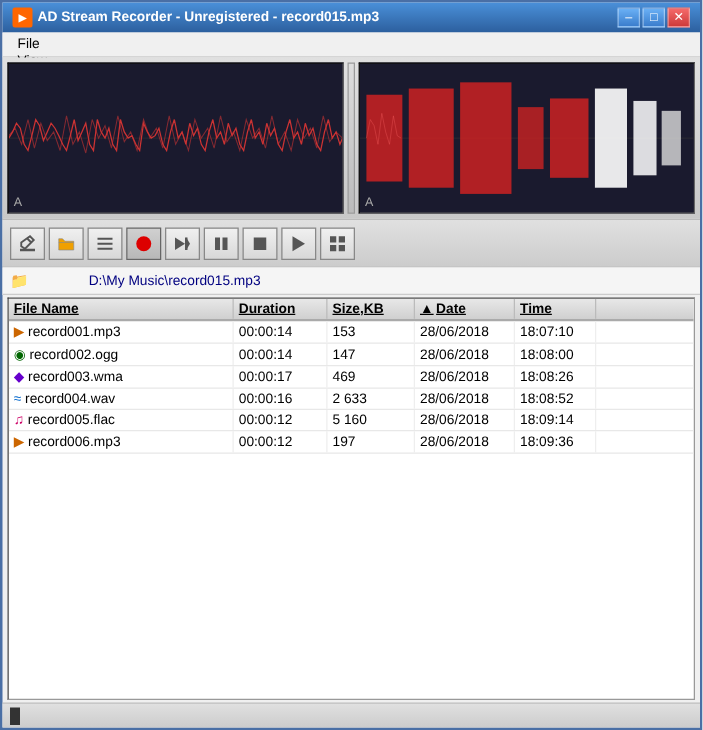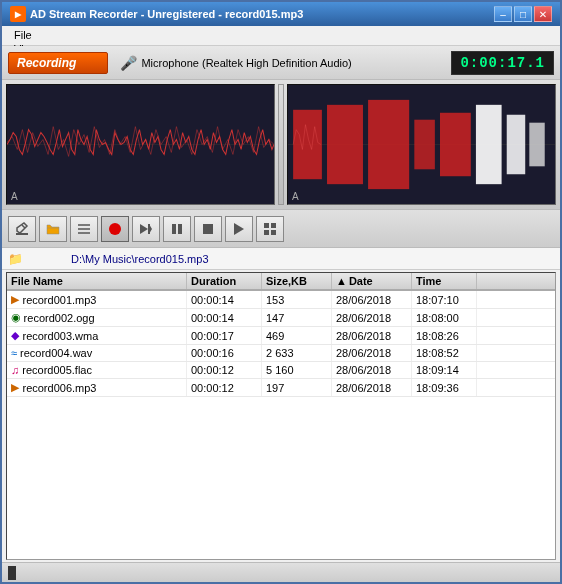--- a/index.html
+++ b/index.html
@@ -252,20 +252,21 @@
       font-weight: bold;
       flex-shrink: 0;
     }
 
     .file-list-header .col-header {
       padding: 2px 4px;
       border-right: 1px solid #bbb;
       cursor: pointer;
       display: flex;
       gap: 2px;
+      text-decoration: underline;
     }
 
     .file-list-body {
       flex: 1;
       overflow-y: auto;
     }
 
     .file-row {
       display: grid;
       grid-template-columns: 180px 75px 70px 80px 65px;
@@ -341,28 +342,20 @@
     </div>
   </div>
 
   <div class="menu-bar">
     <span class="menu-item">File</span>
     <span class="menu-item">View</span>
     <span class="menu-item">Options</span>
     <span class="menu-item">Help</span>
   </div>
 
-  <div class="toolbar">
-    <div class="recording-badge">Recording</div>
-    <div class="mic-info">
-      <span class="mic-icon">🎤</span>
-      <span>Microphone  (Realtek High Definition Audio)</span>
-    </div>
-    <div class="timer">0:00:17.1</div>
-  </div>
 
   <div class="waveform-area">
     <div class="waveform-panel">
       <svg class="waveform-svg" viewBox="0 0 260 120" preserveAspectRatio="none">
         <rect width="260" height="120" fill="#1a1a2e"></rect>
 
         <line x1="0" y1="60" x2="260" y2="60" stroke="#333" stroke-width="0.5"></line>
 
         <polyline fill="none" stroke="#cc3333" stroke-width="1" points="0,60 3,55 6,48 9,52 12,65 15,70 18,58 21,45 24,50 27,62 30,55 33,48 36,52 39,58 42,65 45,70 48,58 51,45 54,62 57,55 60,48 63,65 66,70 69,45 72,55 75,60 78,52 81,65 84,70 87,45 90,55 93,60 96,58 99,65 102,70 105,48 108,55 111,60 114,58 117,52 120,65 123,70 126,55 129,45 132,60 135,55 138,65 141,48 144,58 147,52 150,65 153,70 156,55 159,45 162,60 165,55 168,65 171,48 174,58 177,52 180,65 183,70 186,55 189,45 192,60 195,55 198,65 201,48 204,58 207,52 210,65 213,70 216,55 219,45 222,60 225,55 228,65 231,48 234,58 237,52 240,65 243,70 246,55 249,45 252,60 255,55 258,65 260,60"></polyline>
 

